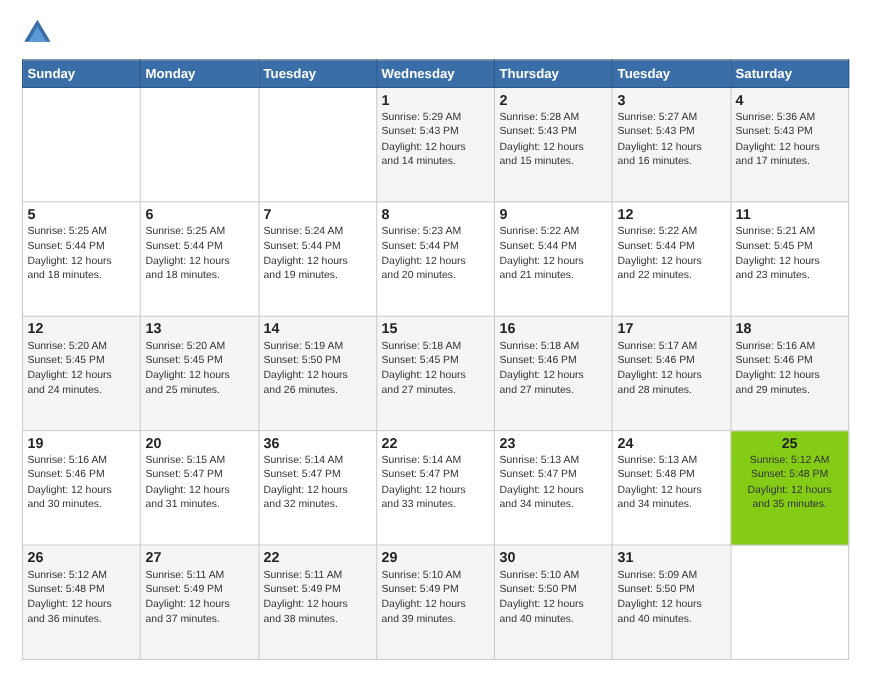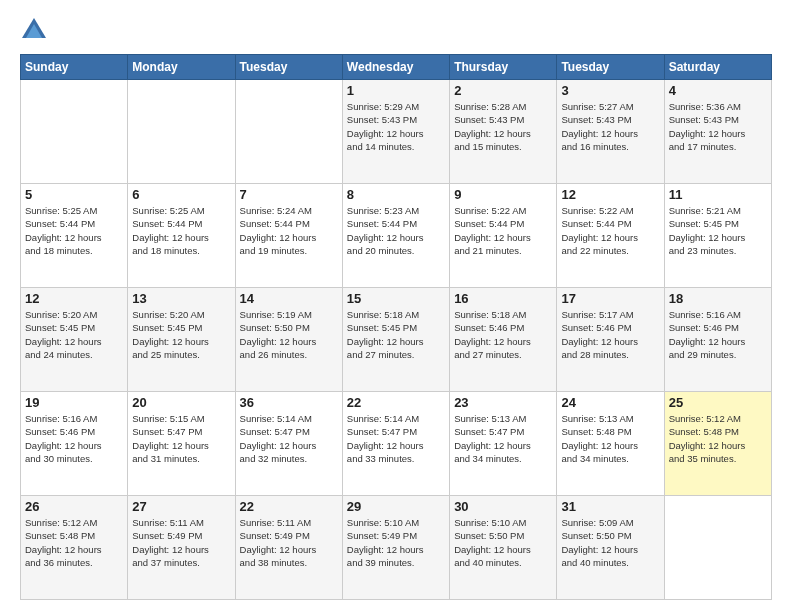--- a/index.html
+++ b/index.html
@@ -309,21 +309,21 @@
 Daylight: 12 hours
 and 34 minutes.</div>
           </td>
           <td style="background: rgb(255, 255, 255);">
             <span class="day-number">24</span>
             <div class="day-info" style="white-space: pre-line;">Sunrise: 5:13 AM
 Sunset: 5:48 PM
 Daylight: 12 hours
 and 34 minutes.</div>
           </td>
-          <td style="background: #fef9c3;">
+          <td style="background: #84cc16; text-align: center;">
             <span class="day-number">25</span>
             <div class="day-info" style="white-space: pre-line;">Sunrise: 5:12 AM
 Sunset: 5:48 PM
 Daylight: 12 hours
 and 35 minutes.</div>
           </td>
         </tr>
         <tr>
           <td style="background: rgb(245, 245, 245);">
             <span class="day-number">26</span>

